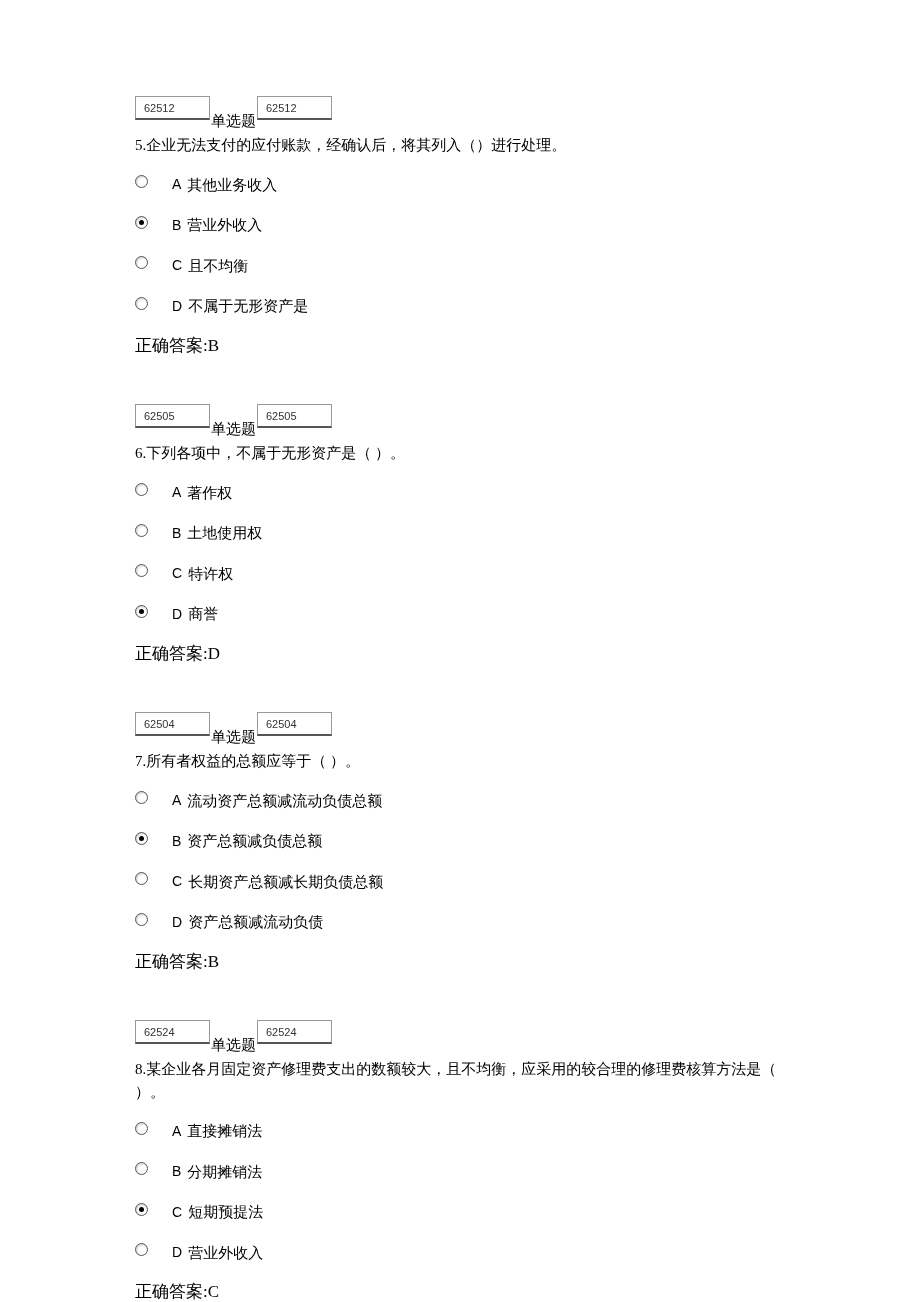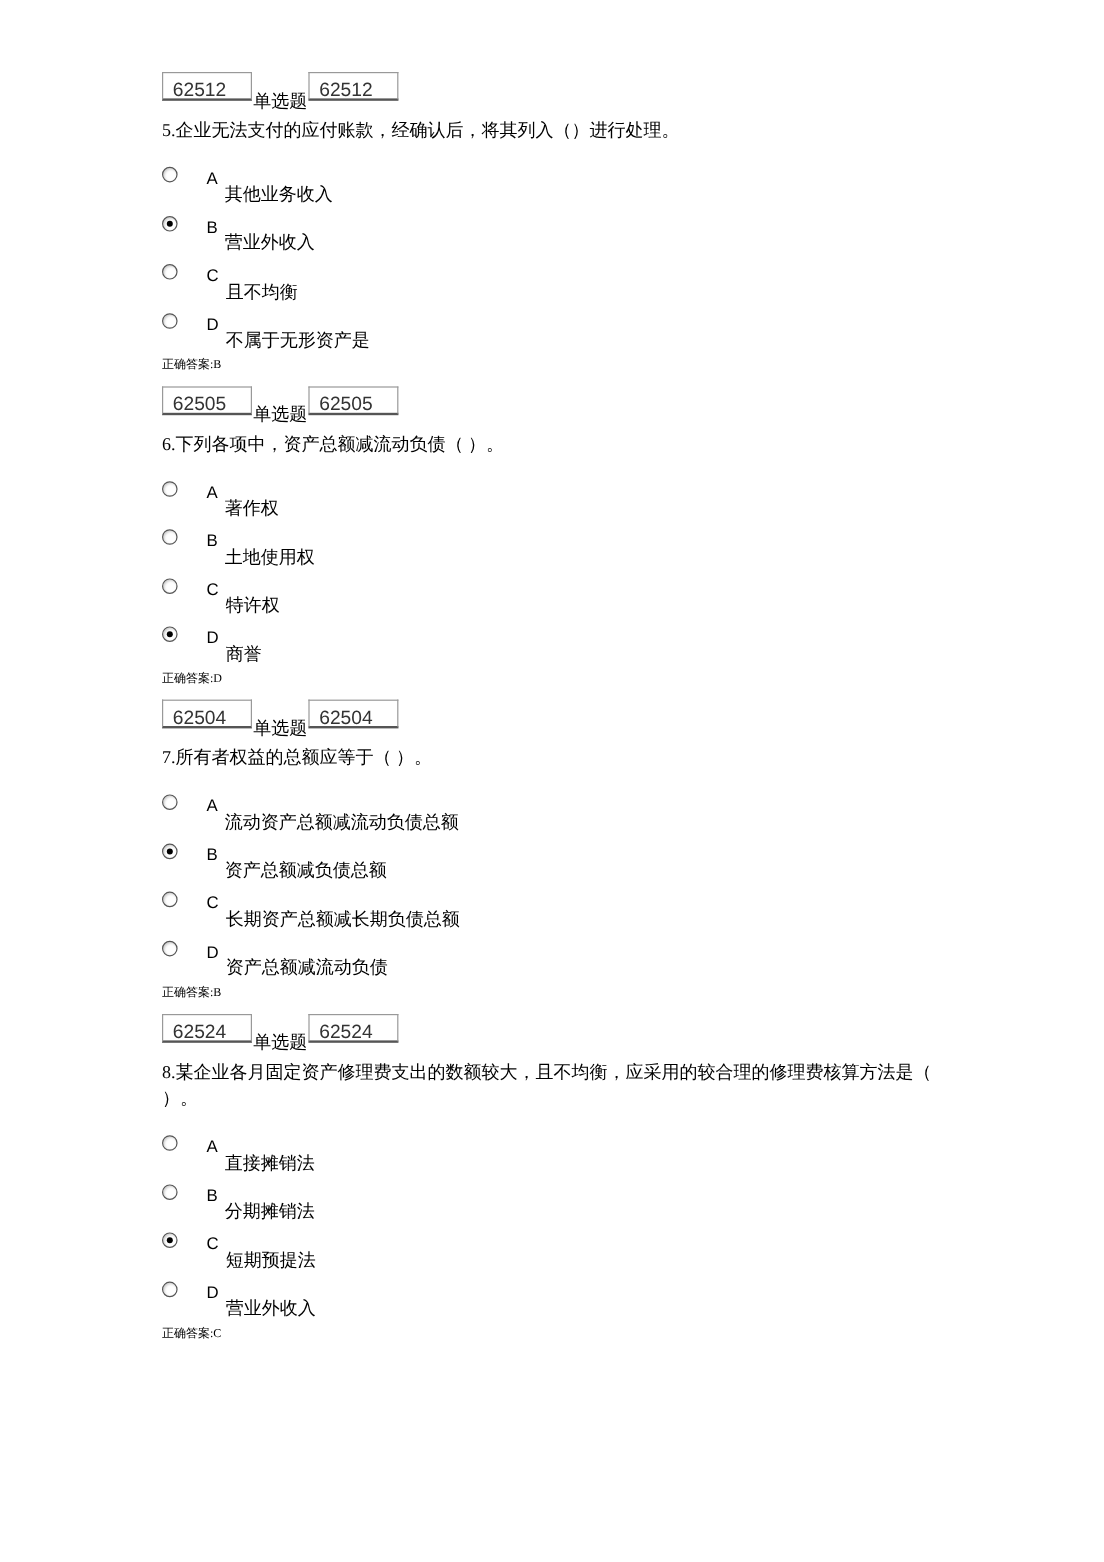--- a/index.html
+++ b/index.html
@@ -17,26 +17,27 @@
     }
     .id-row {
       display: flex;
       align-items: flex-end;
       margin-bottom: 14px;
     }
     .id-box {
       border: 1px solid #999;
       border-bottom: 2px solid #555;
       padding: 3px 8px;
-      font-size: 16px;
+      font-size: 11px;
       font-family: Arial, sans-serif;
       color: #333;
       width: 75px;
       height: 24px;
       display: inline-block;
+      margin-top: 36px;
     }
     .id-label {
       font-size: 15px;
       margin: 0 1px;
       position: relative;
       top: 12px;
     }
     .question-text {
       margin-bottom: 14px;
       font-size: 15px;
@@ -70,24 +71,24 @@
     .option-letter {
       font-family: Arial, sans-serif;
       font-size: 14px;
       margin-right: 6px;
       position: relative;
       top: 3px;
     }
     .option-text {
       font-size: 15px;
       position: relative;
-      top: 17px;
+      top: 3px;
     }
     .answer {
-      font-size: 10px;
+      font-size: 17px;
       margin-bottom: 10px;
     }
     .question-block {
       margin-bottom: 0;
     }
   </style>
 </head>
 <body>
 
 <div id="container">
@@ -119,21 +120,21 @@
         <span class="option-text">不属于无形资产是</span>
       </div>
       <div class="answer"><span>正确答案:</span><span>B</span></div>
     </div>
     <div class="question-block">
       <div class="id-row">
         <span class="id-box">62505</span>
         <span class="id-label">单选题</span>
         <span class="id-box">62505</span>
       </div>
-      <div class="question-text"><span>6.</span><span>下列各项中，资产总额减流动负债（ ）。</span></div>
+      <div class="question-text"><span>6.</span><span>下列各项中，不属于无形资产是（ ）。</span></div>
       <div class="option-row">
         <span class="radio"></span>
         <span class="option-letter">A</span>
         <span class="option-text">著作权</span>
       </div>
       <div class="option-row">
         <span class="radio"></span>
         <span class="option-letter">B</span>
         <span class="option-text">土地使用权</span>
       </div>

